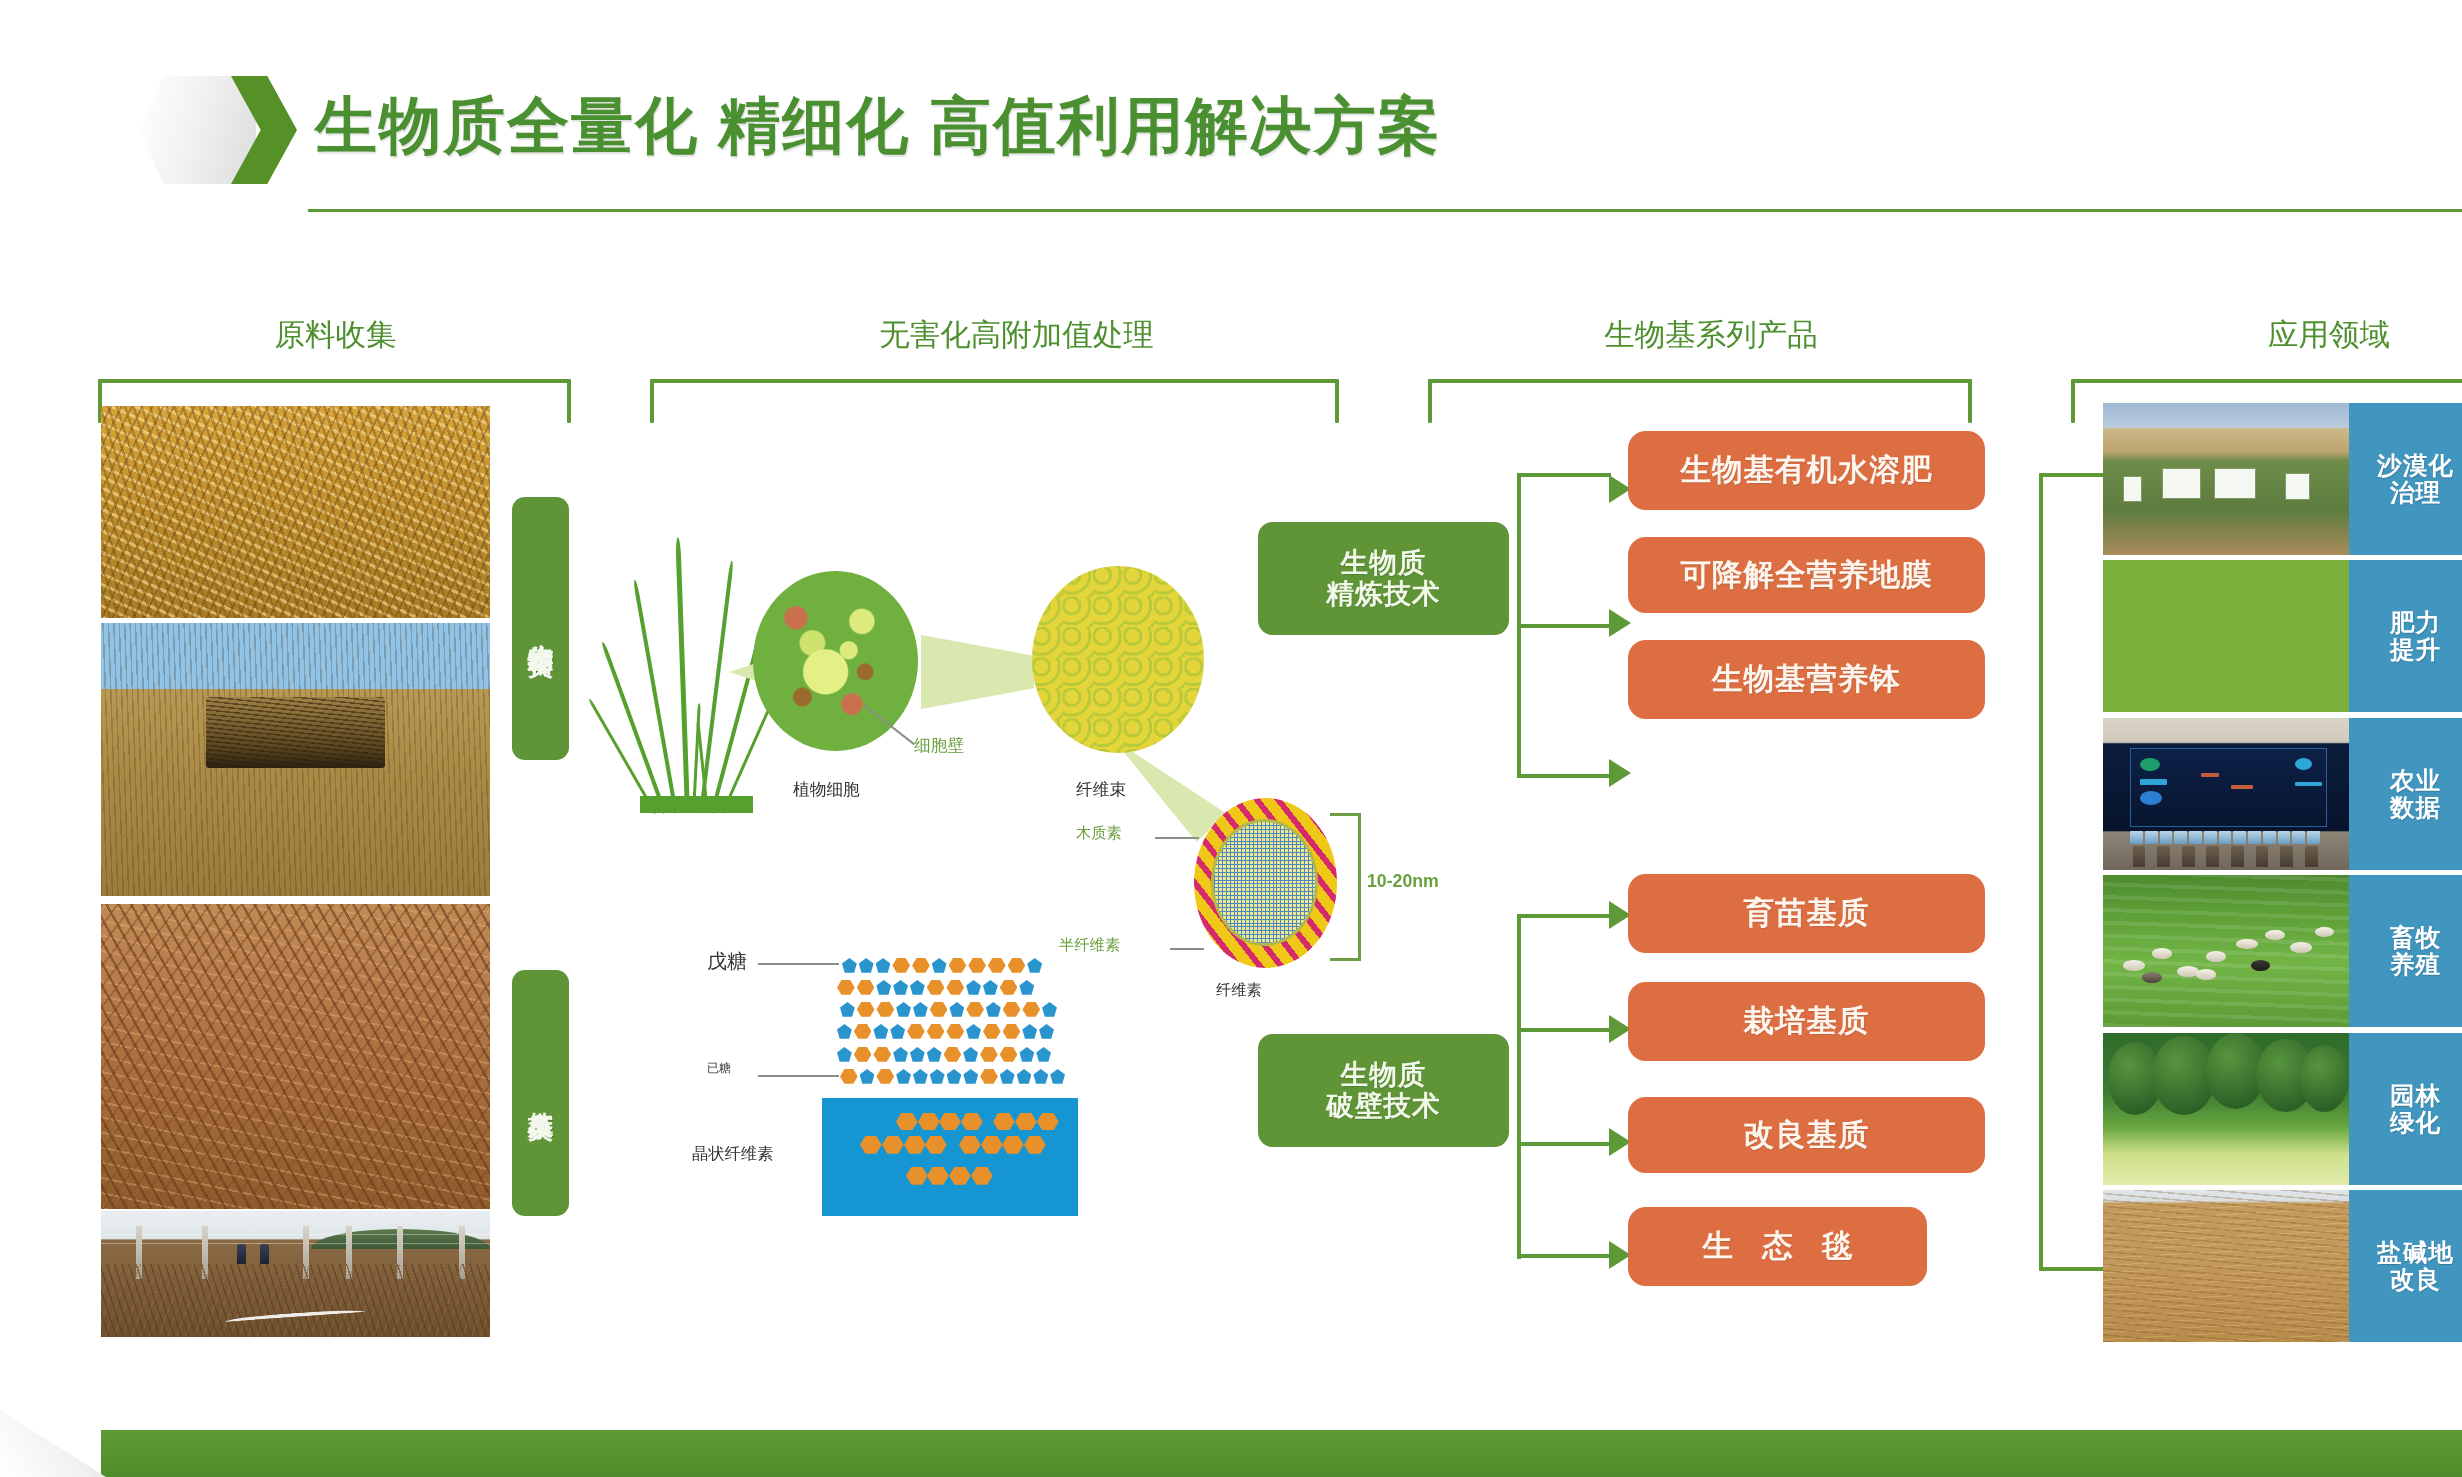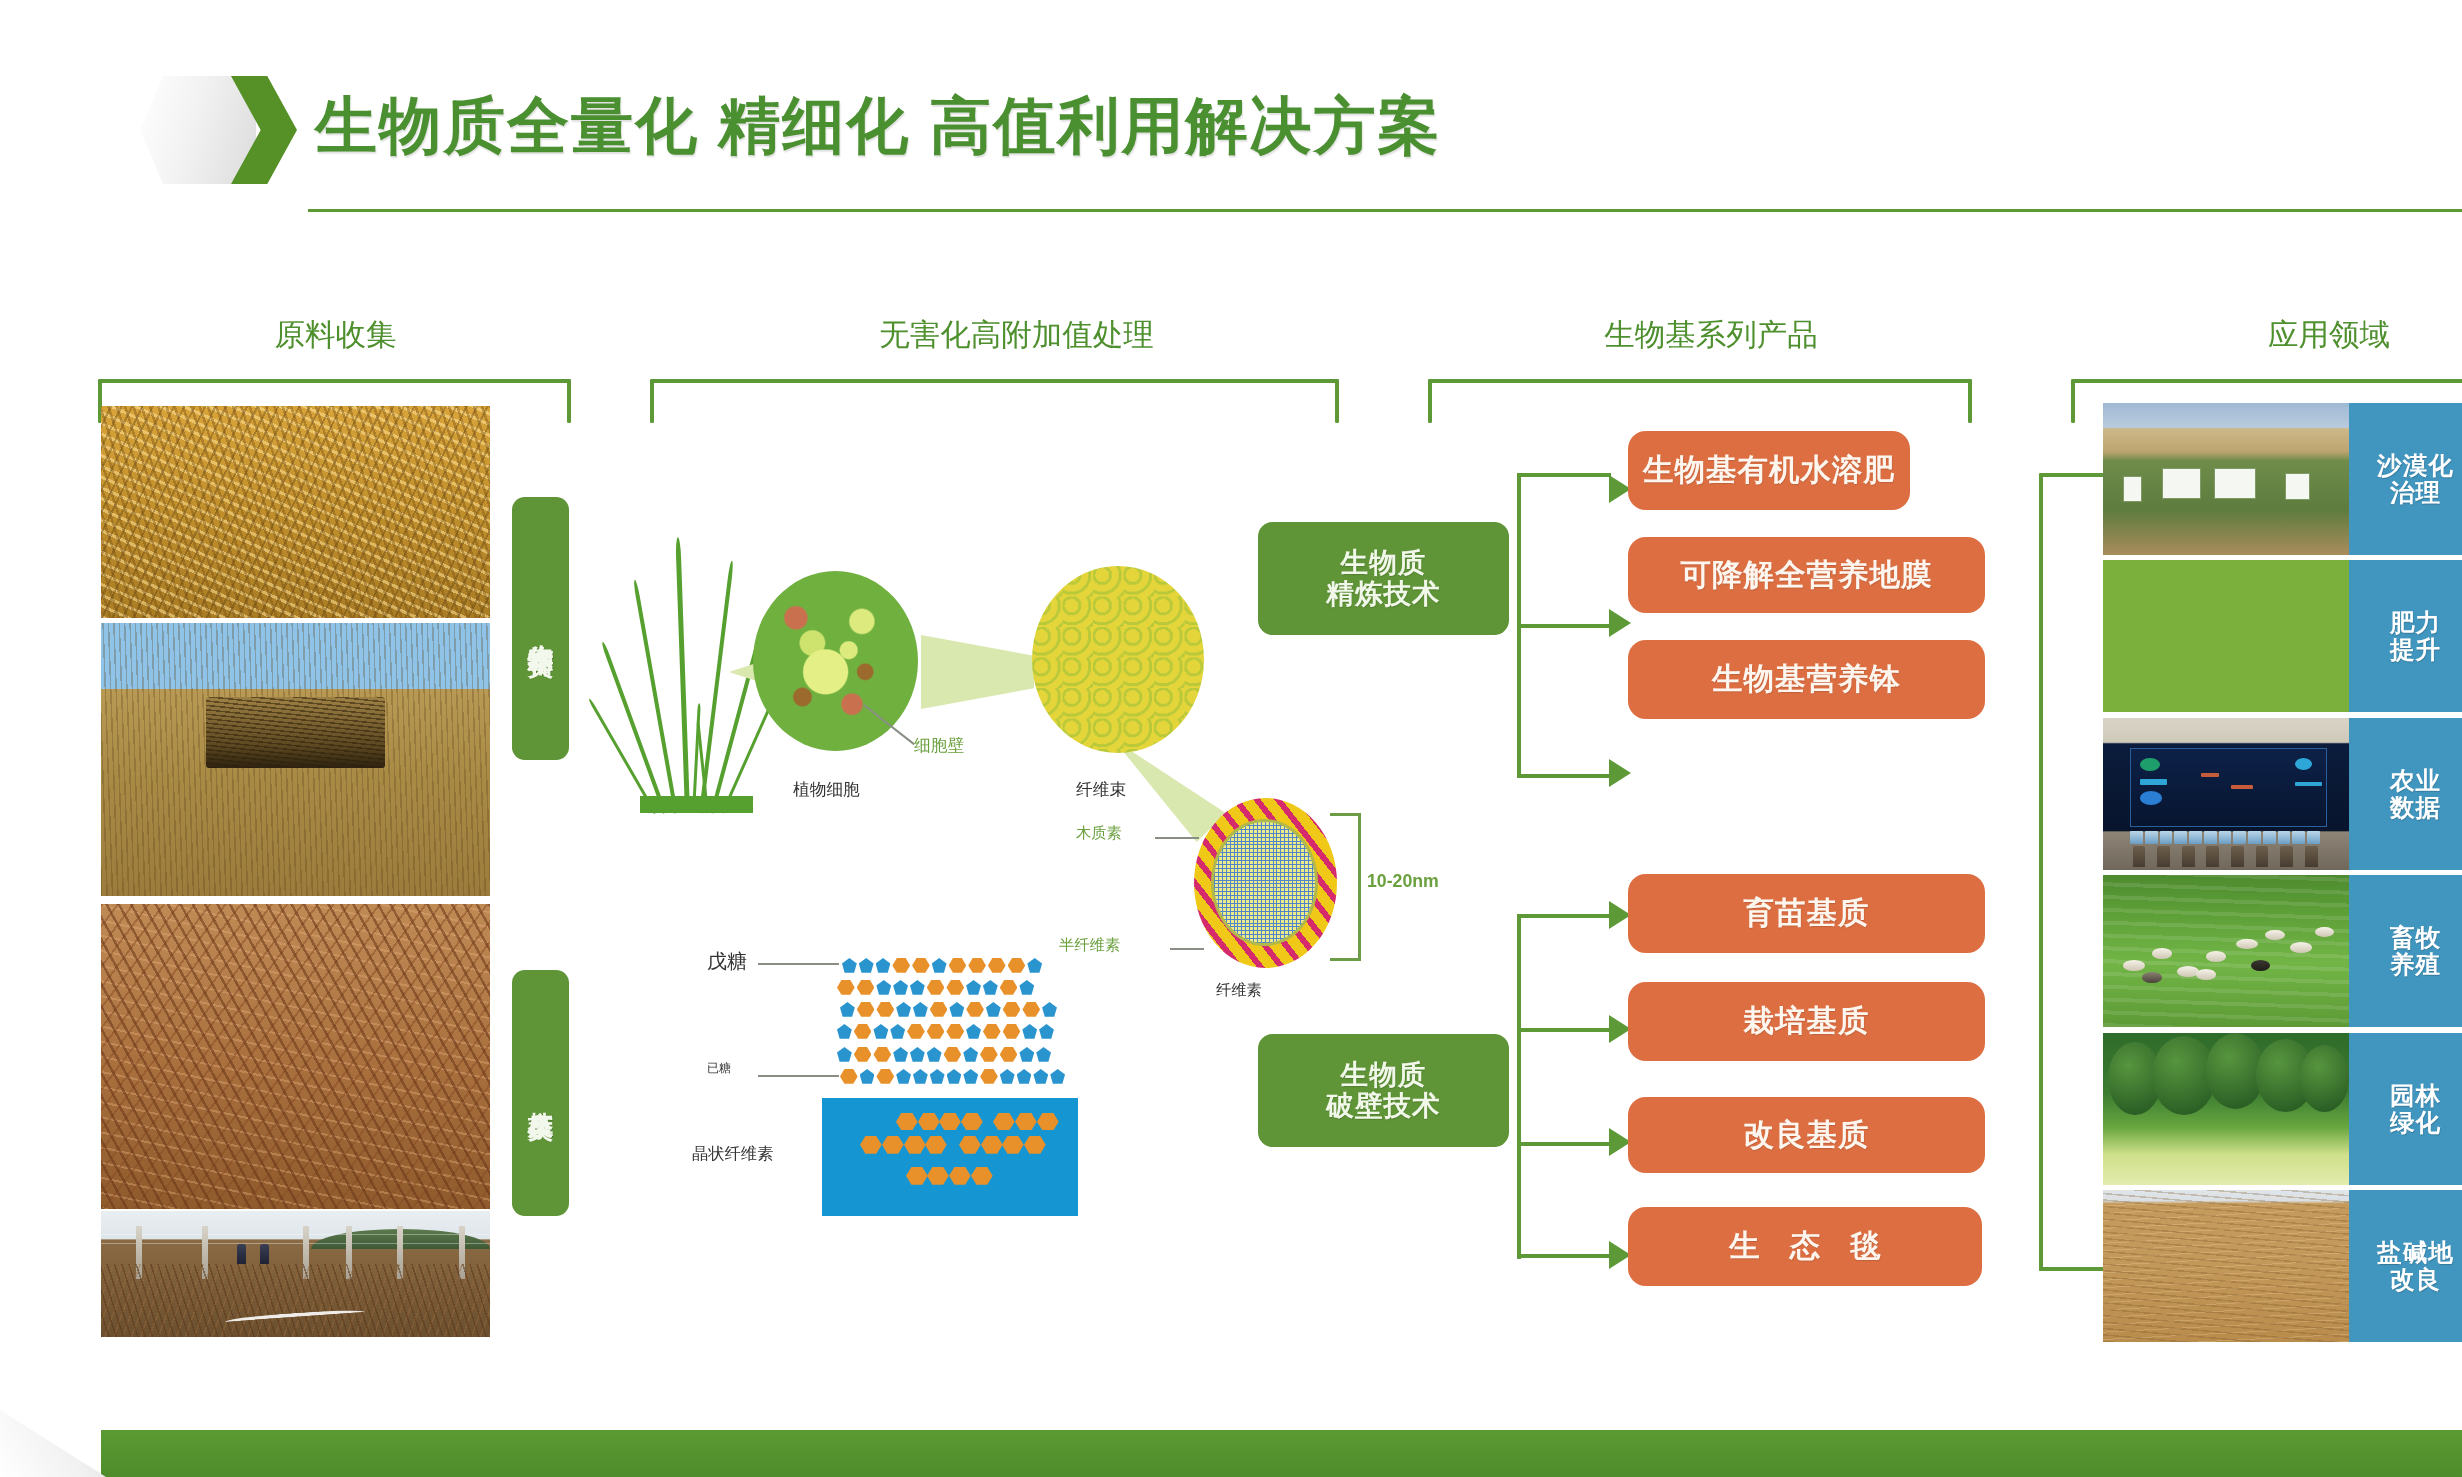--- a/index.html
+++ b/index.html
@@ -530,28 +530,28 @@
     <i style="left:0; top:0; width:94px; height:4.4px;"></i>
     <i style="left:0; top:114px; width:94px; height:4.4px;"></i>
     <i style="left:0; top:228px; width:94px; height:4.4px;"></i>
     <i style="left:0; top:340px; width:94px; height:4.4px;"></i>
   </div>
   <div class="arrow-head" style="left:1609px; top:901px;"></div>
   <div class="arrow-head" style="left:1609px; top:1015px;"></div>
   <div class="arrow-head" style="left:1609px; top:1128px;"></div>
   <div class="arrow-head" style="left:1609px; top:1241px;"></div>
 
-  <div class="prod-pill" style="left:1628px; top:431px; width:282px; height:79px;">生物基有机水溶肥</div>
+  <div class="prod-pill" style="left:1628px; top:431px; width:357px; height:79px;">生物基有机水溶肥</div>
   <div class="prod-pill" style="left:1628px; top:537px; width:357px; height:76px;">可降解全营养地膜</div>
   <div class="prod-pill" style="left:1628px; top:640px; width:357px; height:79px;">生物基营养钵</div>
 
   <div class="prod-pill" style="left:1628px; top:874px; width:357px; height:79px;">育苗基质</div>
   <div class="prod-pill" style="left:1628px; top:982px; width:357px; height:79px;">栽培基质</div>
   <div class="prod-pill" style="left:1628px; top:1097px; width:357px; height:76px;">改良基质</div>
-  <div class="prod-pill spaced" style="left:1628px; top:1207px; width:354px; height:79px;">生 态 毯</div>
+  <div class="prod-pill spaced" style="left:1628px; top:1207px; width:299px; height:79px;font-family:Liberation Serif, serif;">生 态 毯</div>
 
   <div class="bracket" style="left:2039px; top:473px; width:74px; height:798px;">
     <i class="lf"></i>
     <i style="left:0; top:0; width:74px; height:4.4px;"></i>
     <i style="left:0; bottom:0; width:74px; height:4.4px;"></i>
   </div>
 
   <div class="photo" style="left: 2103px; top: 403px; width: 246px; height: 152px;">
     <div class="ph-inner tex-desert">
       <div class="sign" style="left:8%; top:48%; width:8%; height:17%"></div>

